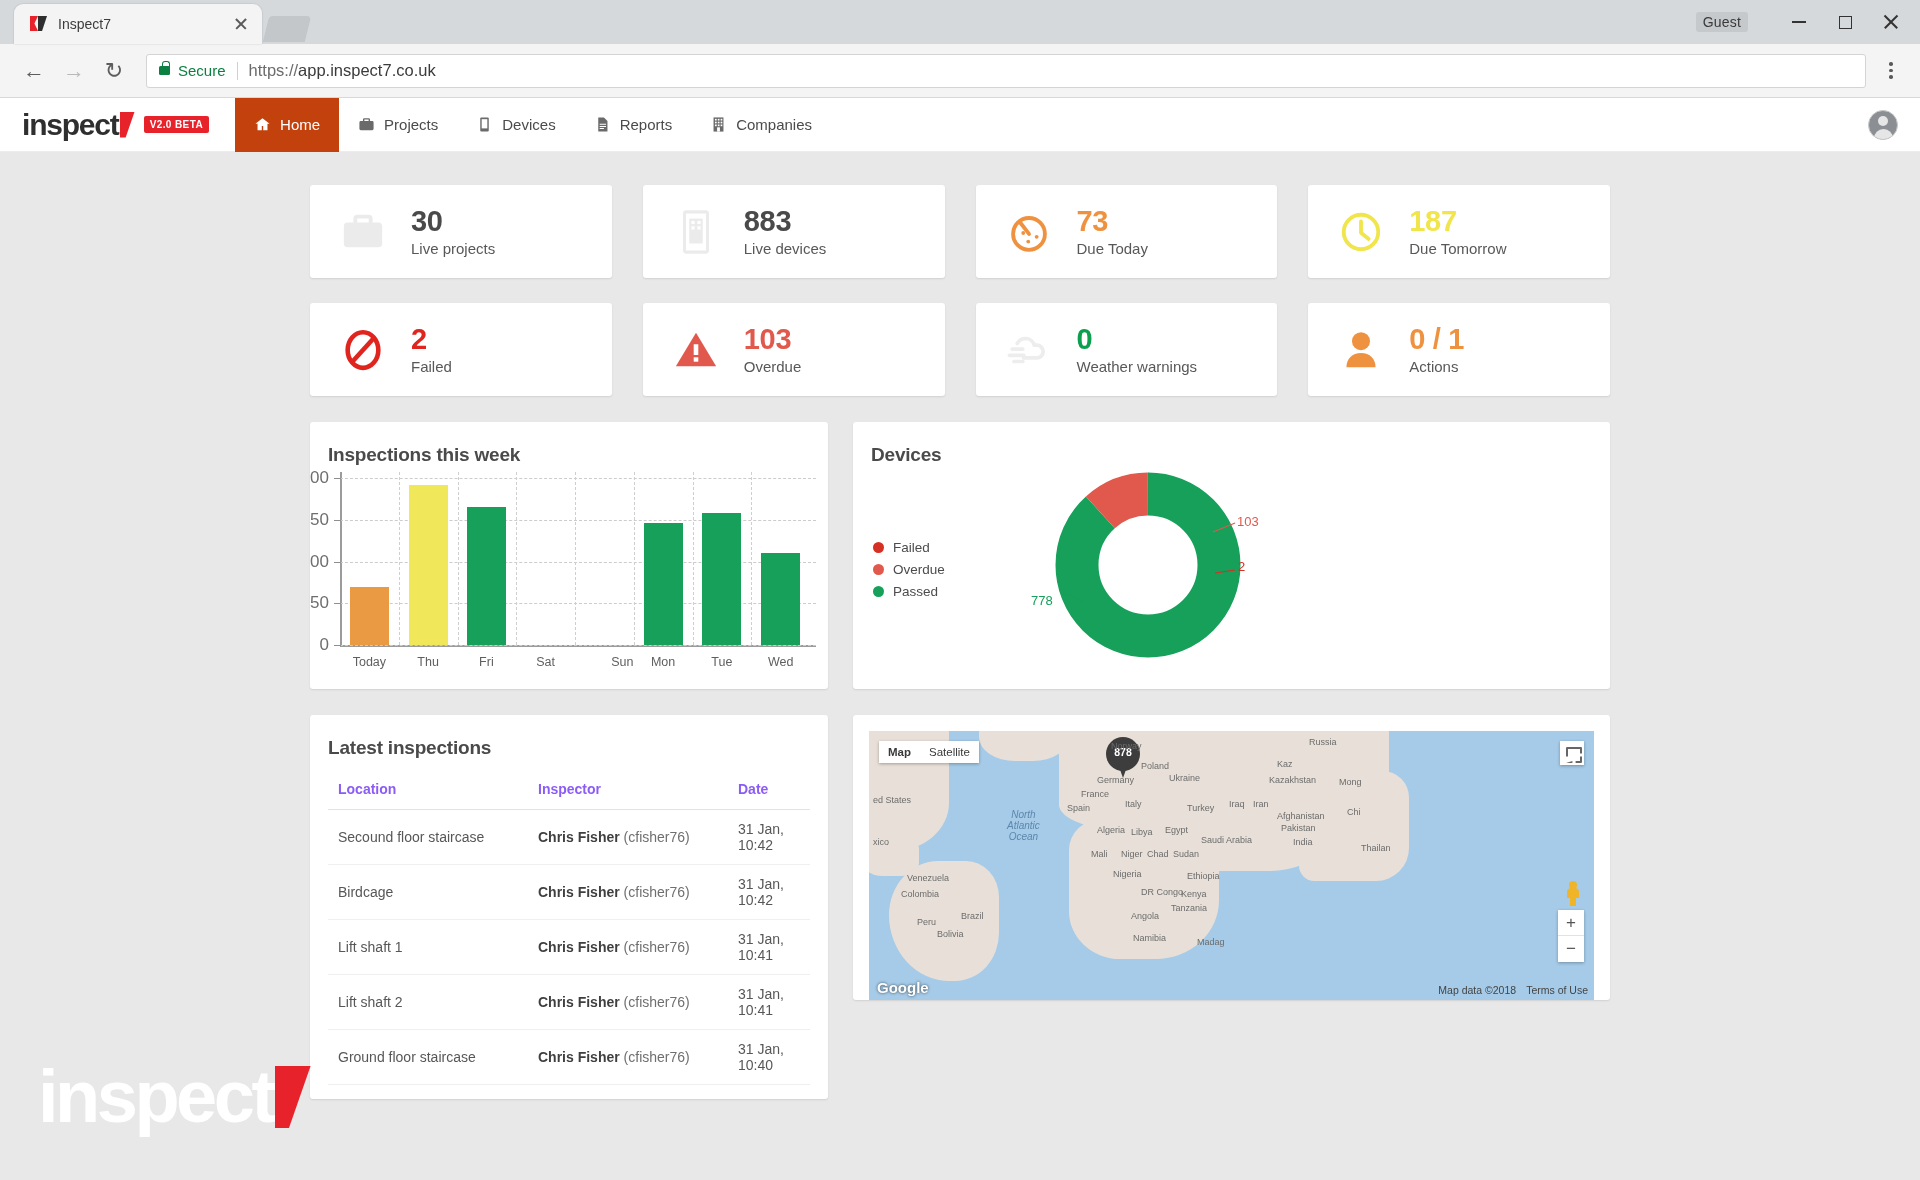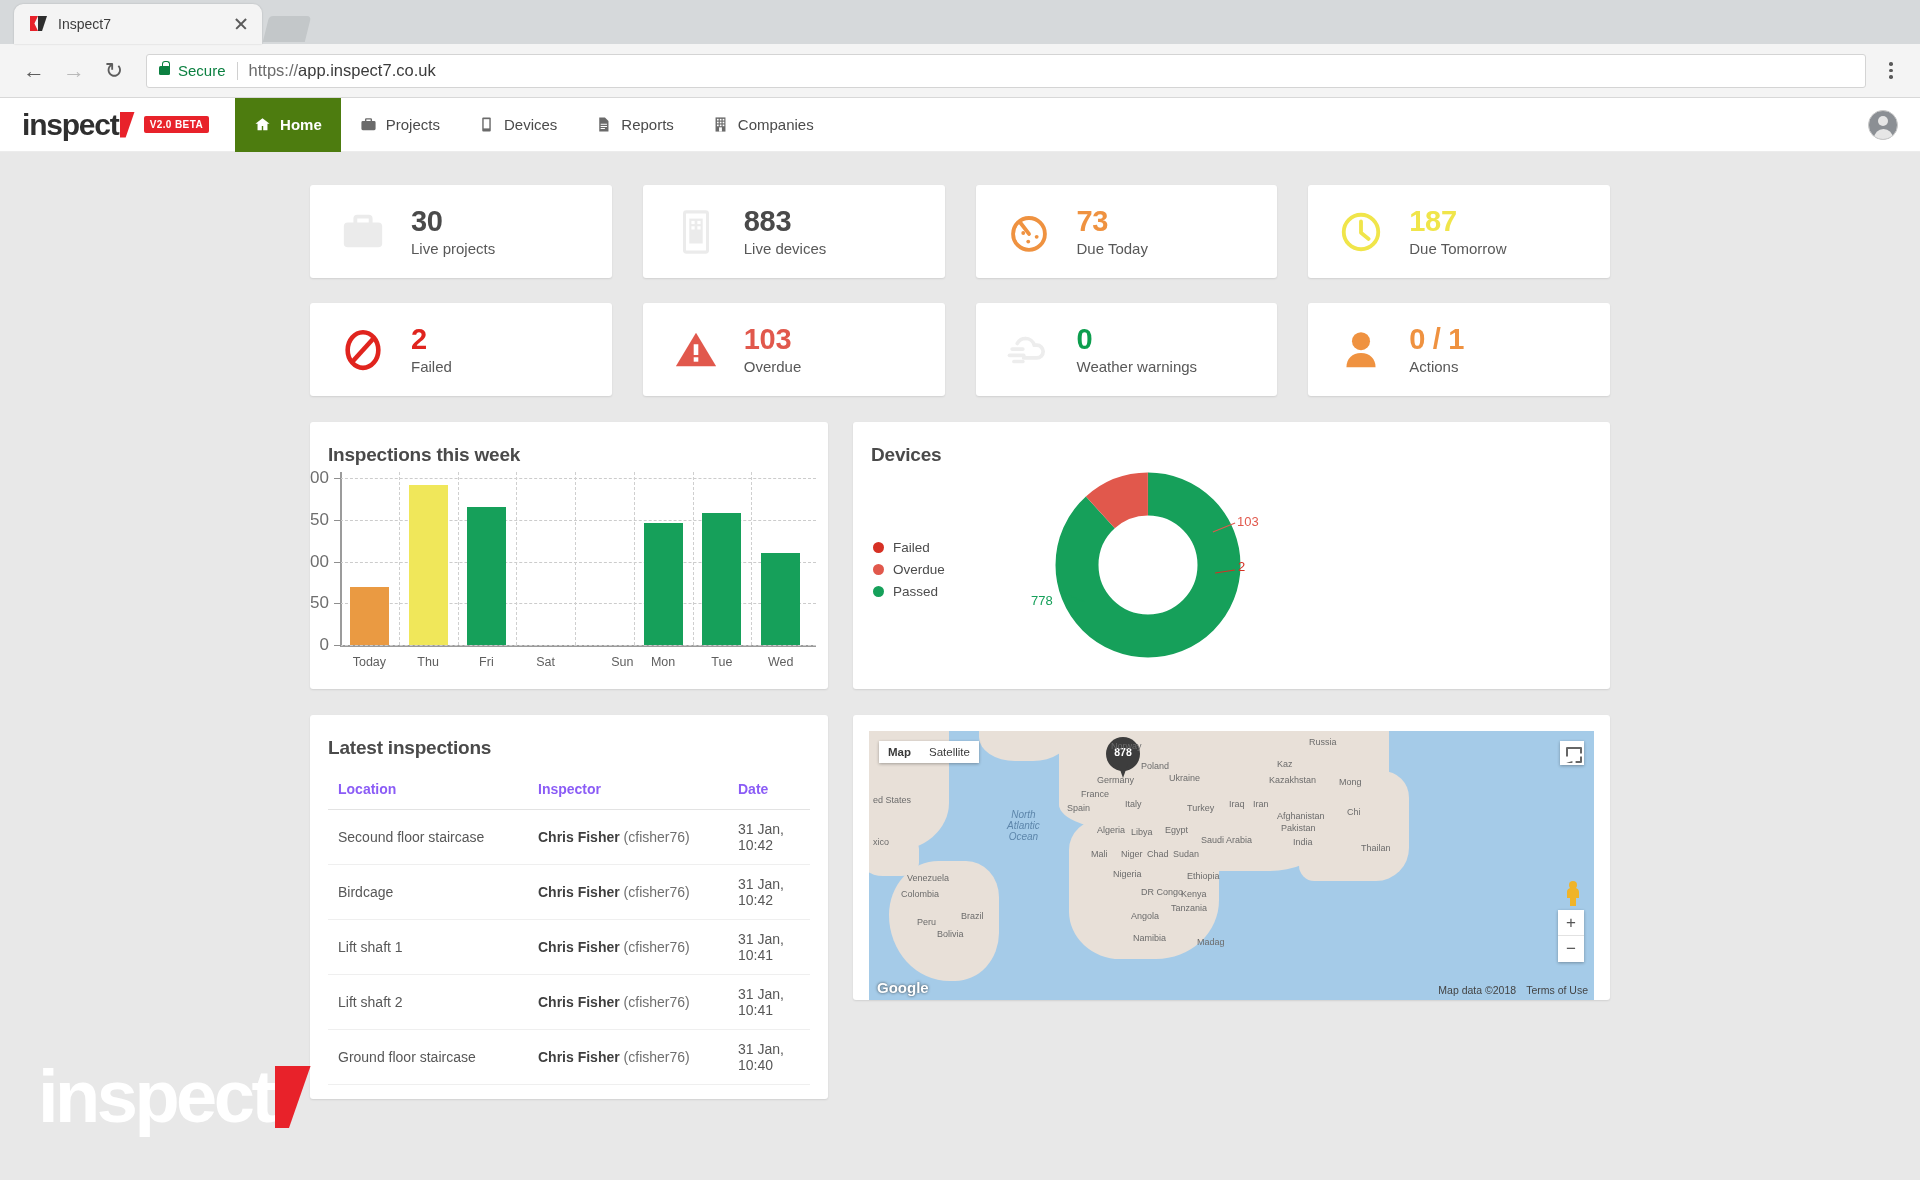--- a/index.html
+++ b/index.html
@@ -98,21 +98,21 @@
   .logo-tick { width: 15px; height: 26px; background:#e8222a; margin-left: 1px;
                clip-path: polygon(0 0, 100% 0, 40% 100%, 0 100%); }
   .badge-beta {
     background: #e8222a; color:#fff; font-size: 10px; font-weight:bold;
     padding: 3px 6px; border-radius: 2px; margin-left: 9px; letter-spacing: .4px;
   }
   .navitem {
     height: 54px; display:flex; align-items:center; gap: 9px;
     padding: 0 19px; font-size: 15px; color: #4b4b4b; cursor: pointer;
   }
-  .navitem.active { background: #4d7c0f; color: #ffffff; font-weight: bold; }
+  .navitem.active { background: #c2410c; color: #ffffff; }
   .navicon { width: 17px; height: 17px; display:inline-flex; align-items:center; justify-content:center; }
   .navicon svg { width: 100%; height: 100%; }
   .avatar-btn {
     position: absolute; right: 22px; top: 50%; transform: translateY(-50%);
     width: 30px; height: 30px; border-radius: 50%; background:#8b8f94;
     display:flex; align-items:flex-end; justify-content:center; overflow:hidden;
     border: 1px solid #c9c9c9; cursor: pointer;
   }
   .avatar-btn .head { width:10px;height:10px;border-radius:50%;background:#e6e6e6; position:absolute; top:5px;}
   .avatar-btn .body { width:19px;height:10px;border-radius:10px 10px 0 0;background:#e6e6e6; }
@@ -232,20 +232,32 @@
   <div class="titlebar">
     <div class="tab">
       <span class="tab-favicon">
         <span class="fav-red"></span>
           <span class="fav-dark"></span>
       </span>
       <span class="tab-title">Inspect7</span>
       <span class="tab-close"></span>
     </div>
     <div class="tab-newghost"></div>
+    <div class="win-right">
+      <span class="guest-chip">Guest</span>
+      <span class="wbtn">
+          <span class="ic-min"></span>
+        </span>
+      <span class="wbtn">
+          <span class="ic-max"></span>
+        </span>
+      <span class="wbtn">
+          <span class="ic-cls"></span>
+        </span>
+    </div>
   </div>
 
   <div class="toolbar">
     <span class="navbtn">←</span>
     <span class="navbtn dim">→</span>
     <span class="navbtn">↻</span>
     <div class="omnibox">
       <span class="lock"></span>
       <span class="secure-txt">Secure</span>
       <span class="omni-sep"></span>

